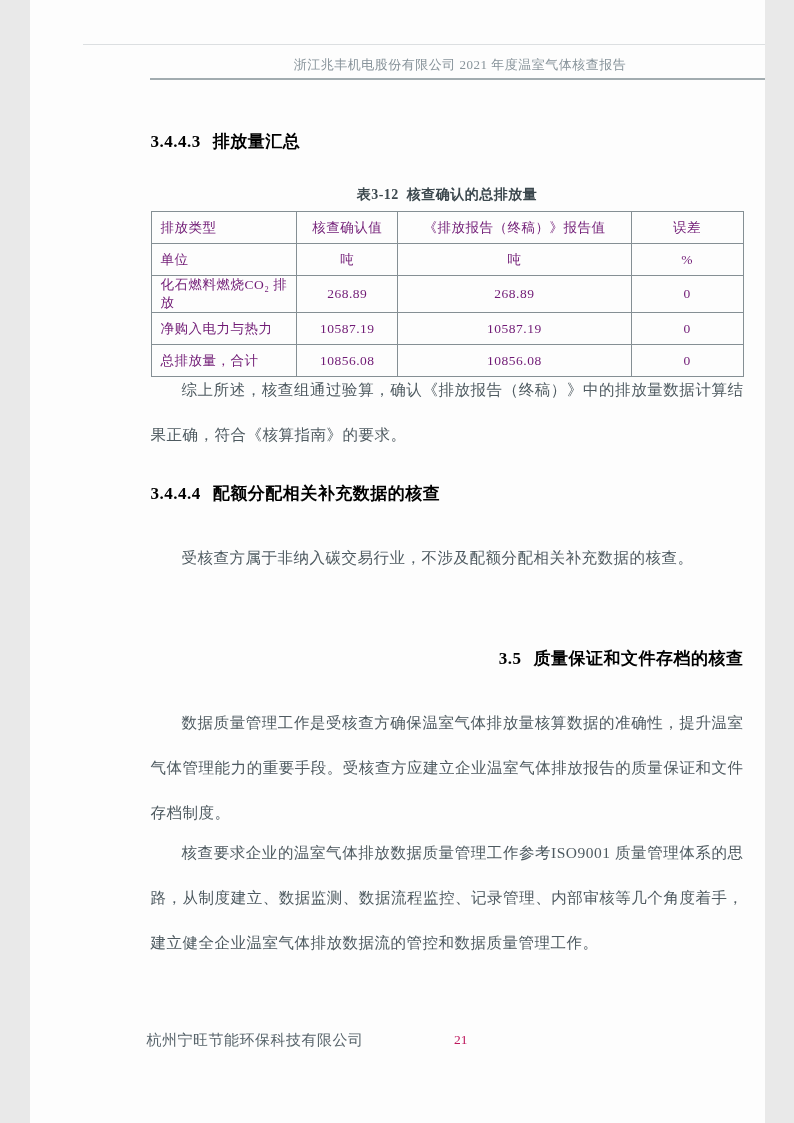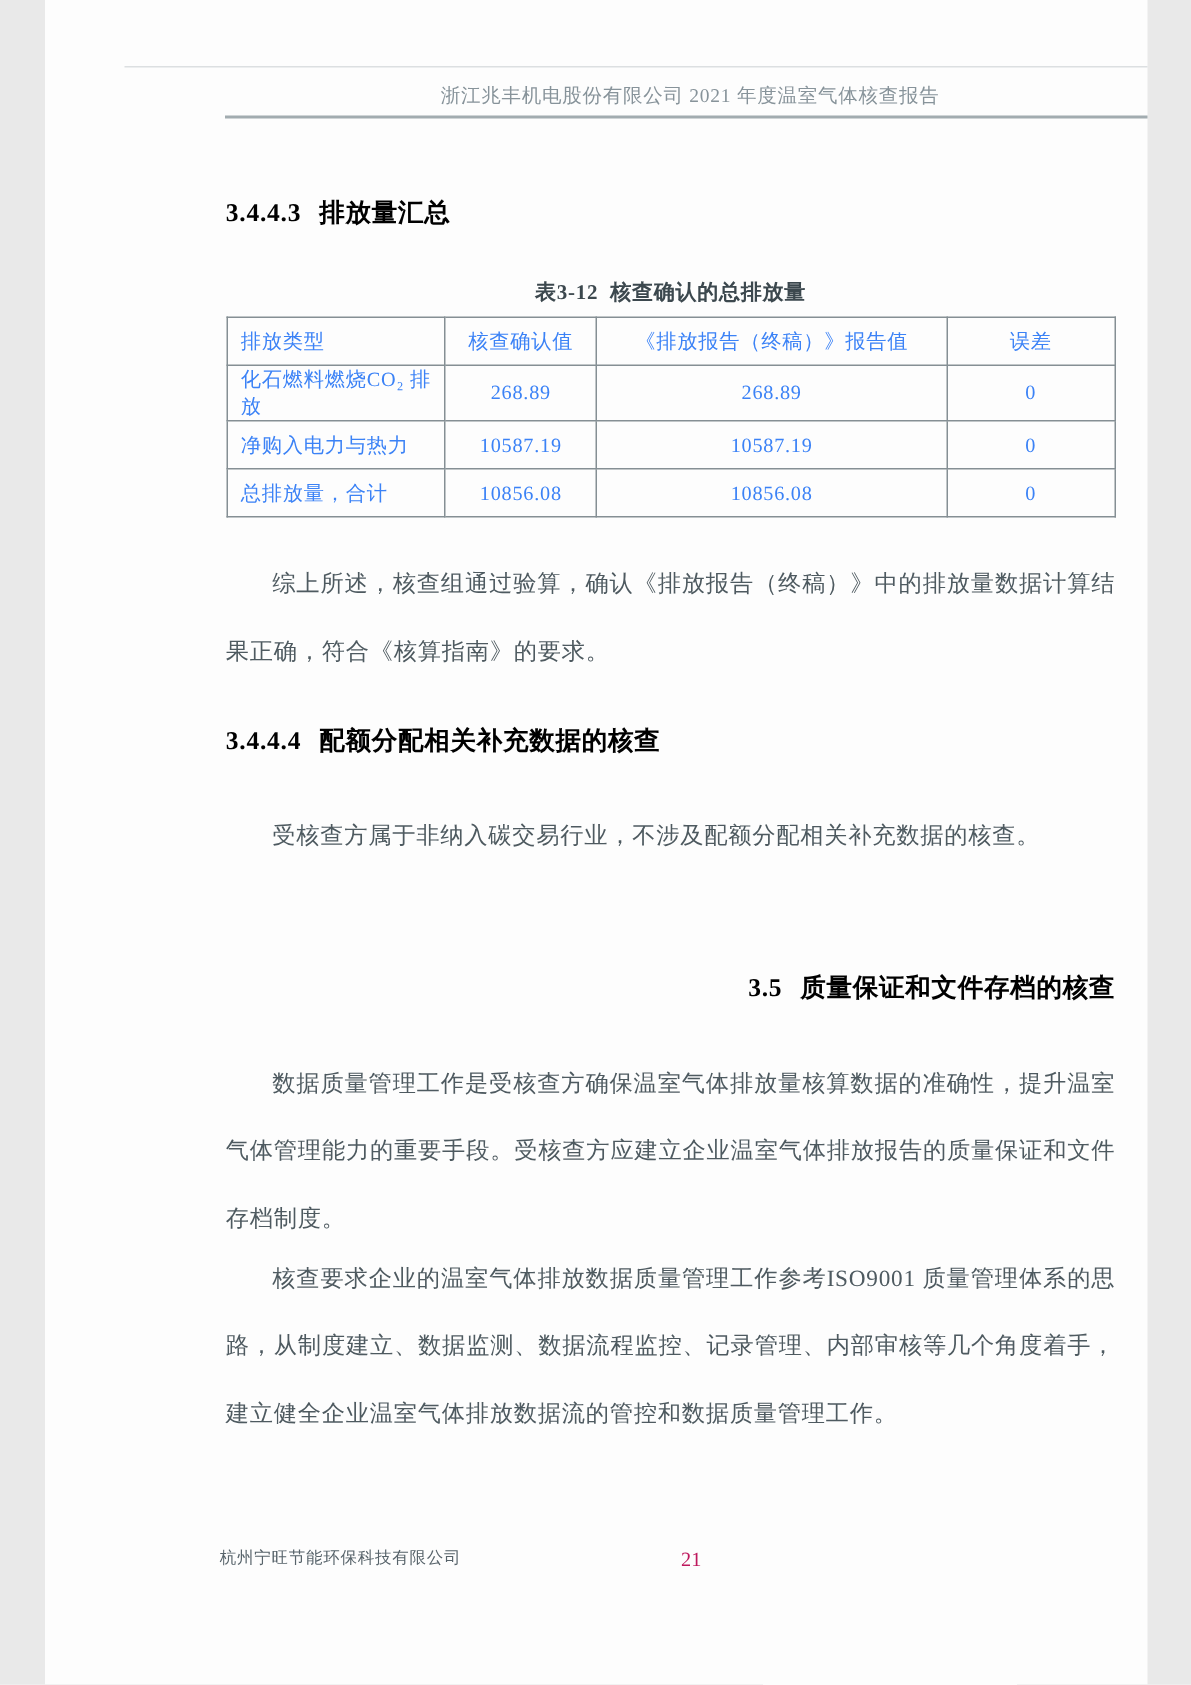--- a/index.html
+++ b/index.html
@@ -36,21 +36,21 @@
   .h-35{top:647px;text-align:right;}
   .tbl-caption{
     position:absolute;top:186px;left:0;width:593px;
     text-align:center;font-size:14px;font-weight:bold;color:#3c484e;letter-spacing:0.5px;
   }
   .tbl-caption .h-num{margin-right:8px;text-align:right;}
   
   table.emissions{
     position:absolute;top:211px;left:0;
     width:593px;border-collapse:collapse;
-    font-size:13.5px;color:#3b82f6;
+    font-size:13.5px;color:#701a75;
   }
   table.emissions th,table.emissions td{
     border:1px solid #858f94;
     height:31px;
     text-align:center;
     font-weight:normal;
     padding:0 4px;
     letter-spacing:0.5px;
   }
   table.emissions th.first,table.emissions td.first{
@@ -64,21 +64,21 @@
     text-indent:2em;color:#4e5a60;letter-spacing:0.5px;
     margin:0;
   }
   .p-1{top:367px;}
   .p-2{top:535px;}
   .p-3{top:700px;}
   .p-4{top:830px;}
   
   .footer-company{
     position:absolute;top:1031px;left:117px;
-    font-size:11px;color:#57636a;
+    font-size:15px;color:#57636a;
     font-family:"Liberation Sans","DejaVu Sans",sans-serif;
     letter-spacing:0.5px;
   }
   .footer-page{
     position:absolute;top:1032px;left:398px;width:40px;
     text-align:right;font-size:13.5px;color:#be185d;
   }
 </style>
 </head>
 <body>
@@ -119,20 +119,26 @@
       <thead>
           <tr>
             <th class="first">排放类型</th>
             <th>核查确认值</th>
             <th>《排放报告（终稿）》报告值</th>
             <th>误差</th>
           </tr>
         </thead>
       <tbody>
           <tr>
+            <td class="first">单位</td>
+            <td>吨</td>
+            <td>吨</td>
+            <td>%</td>
+          </tr>
+          <tr>
             <td class="first">化石燃料燃烧CO₂ 排放</td>
             <td>268.89</td>
             <td>268.89</td>
             <td>0</td>
           </tr>
           <tr>
             <td class="first">净购入电力与热力</td>
             <td>10587.19</td>
             <td>10587.19</td>
             <td>0</td>

